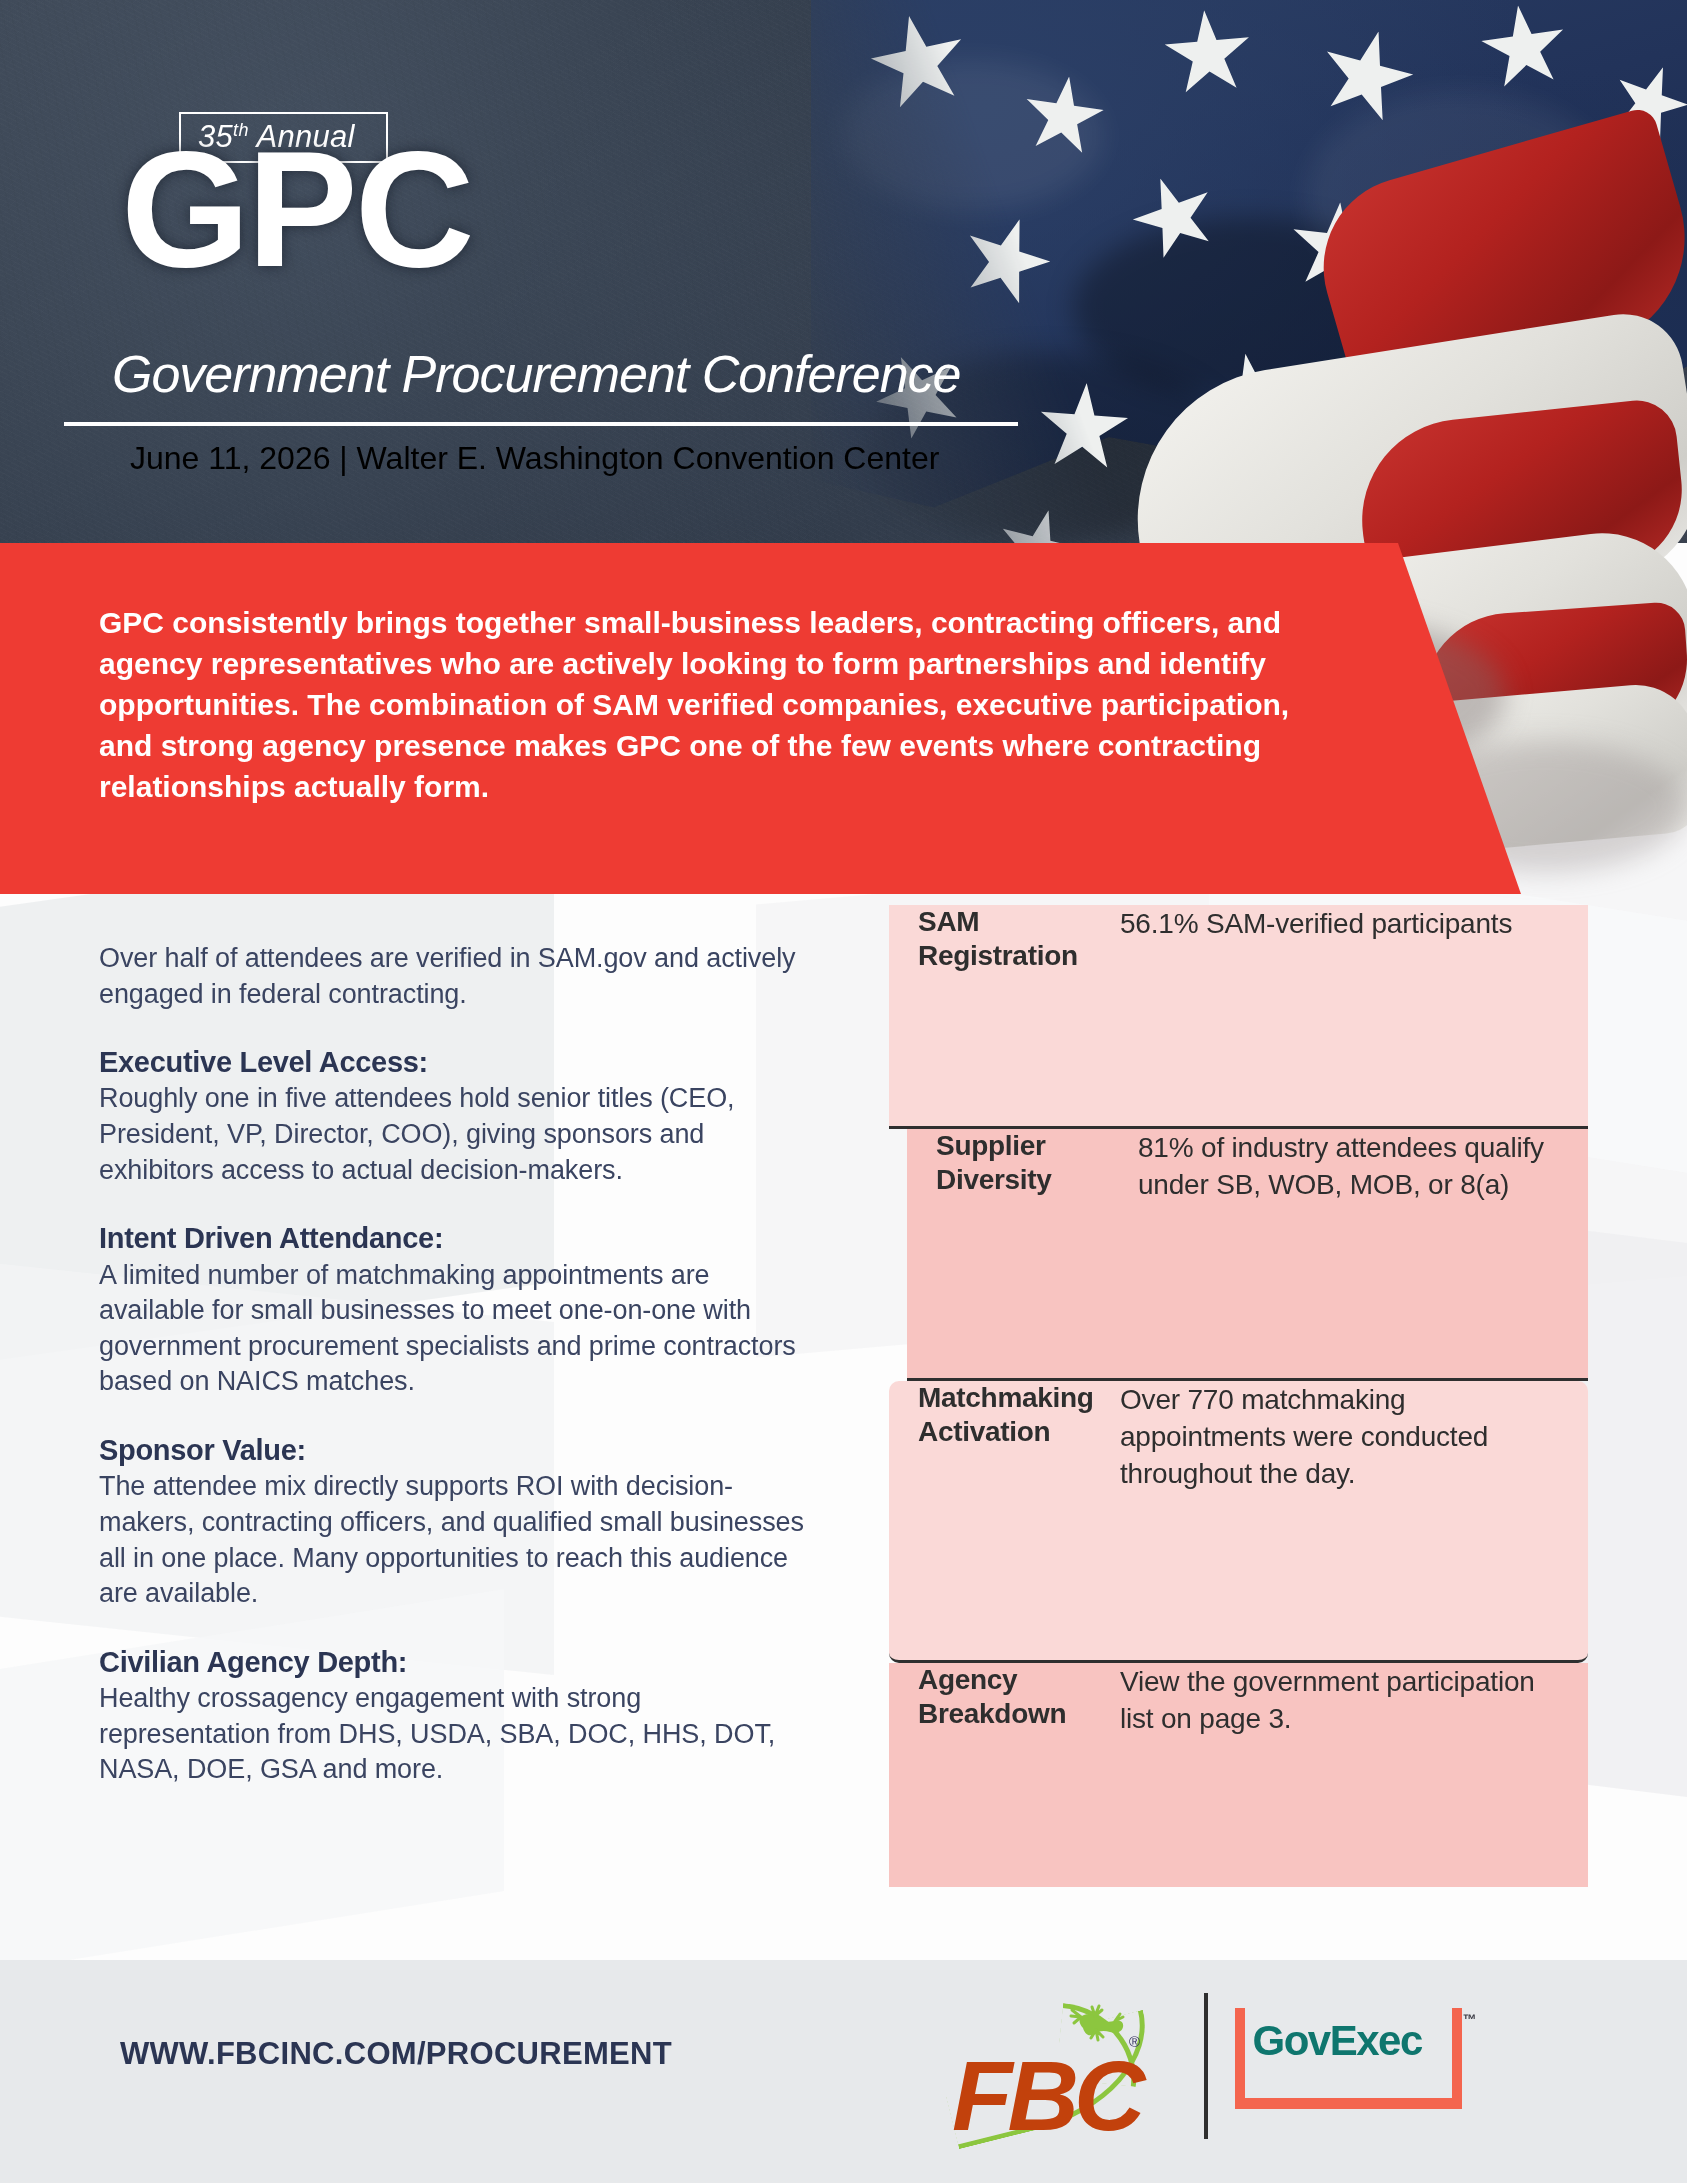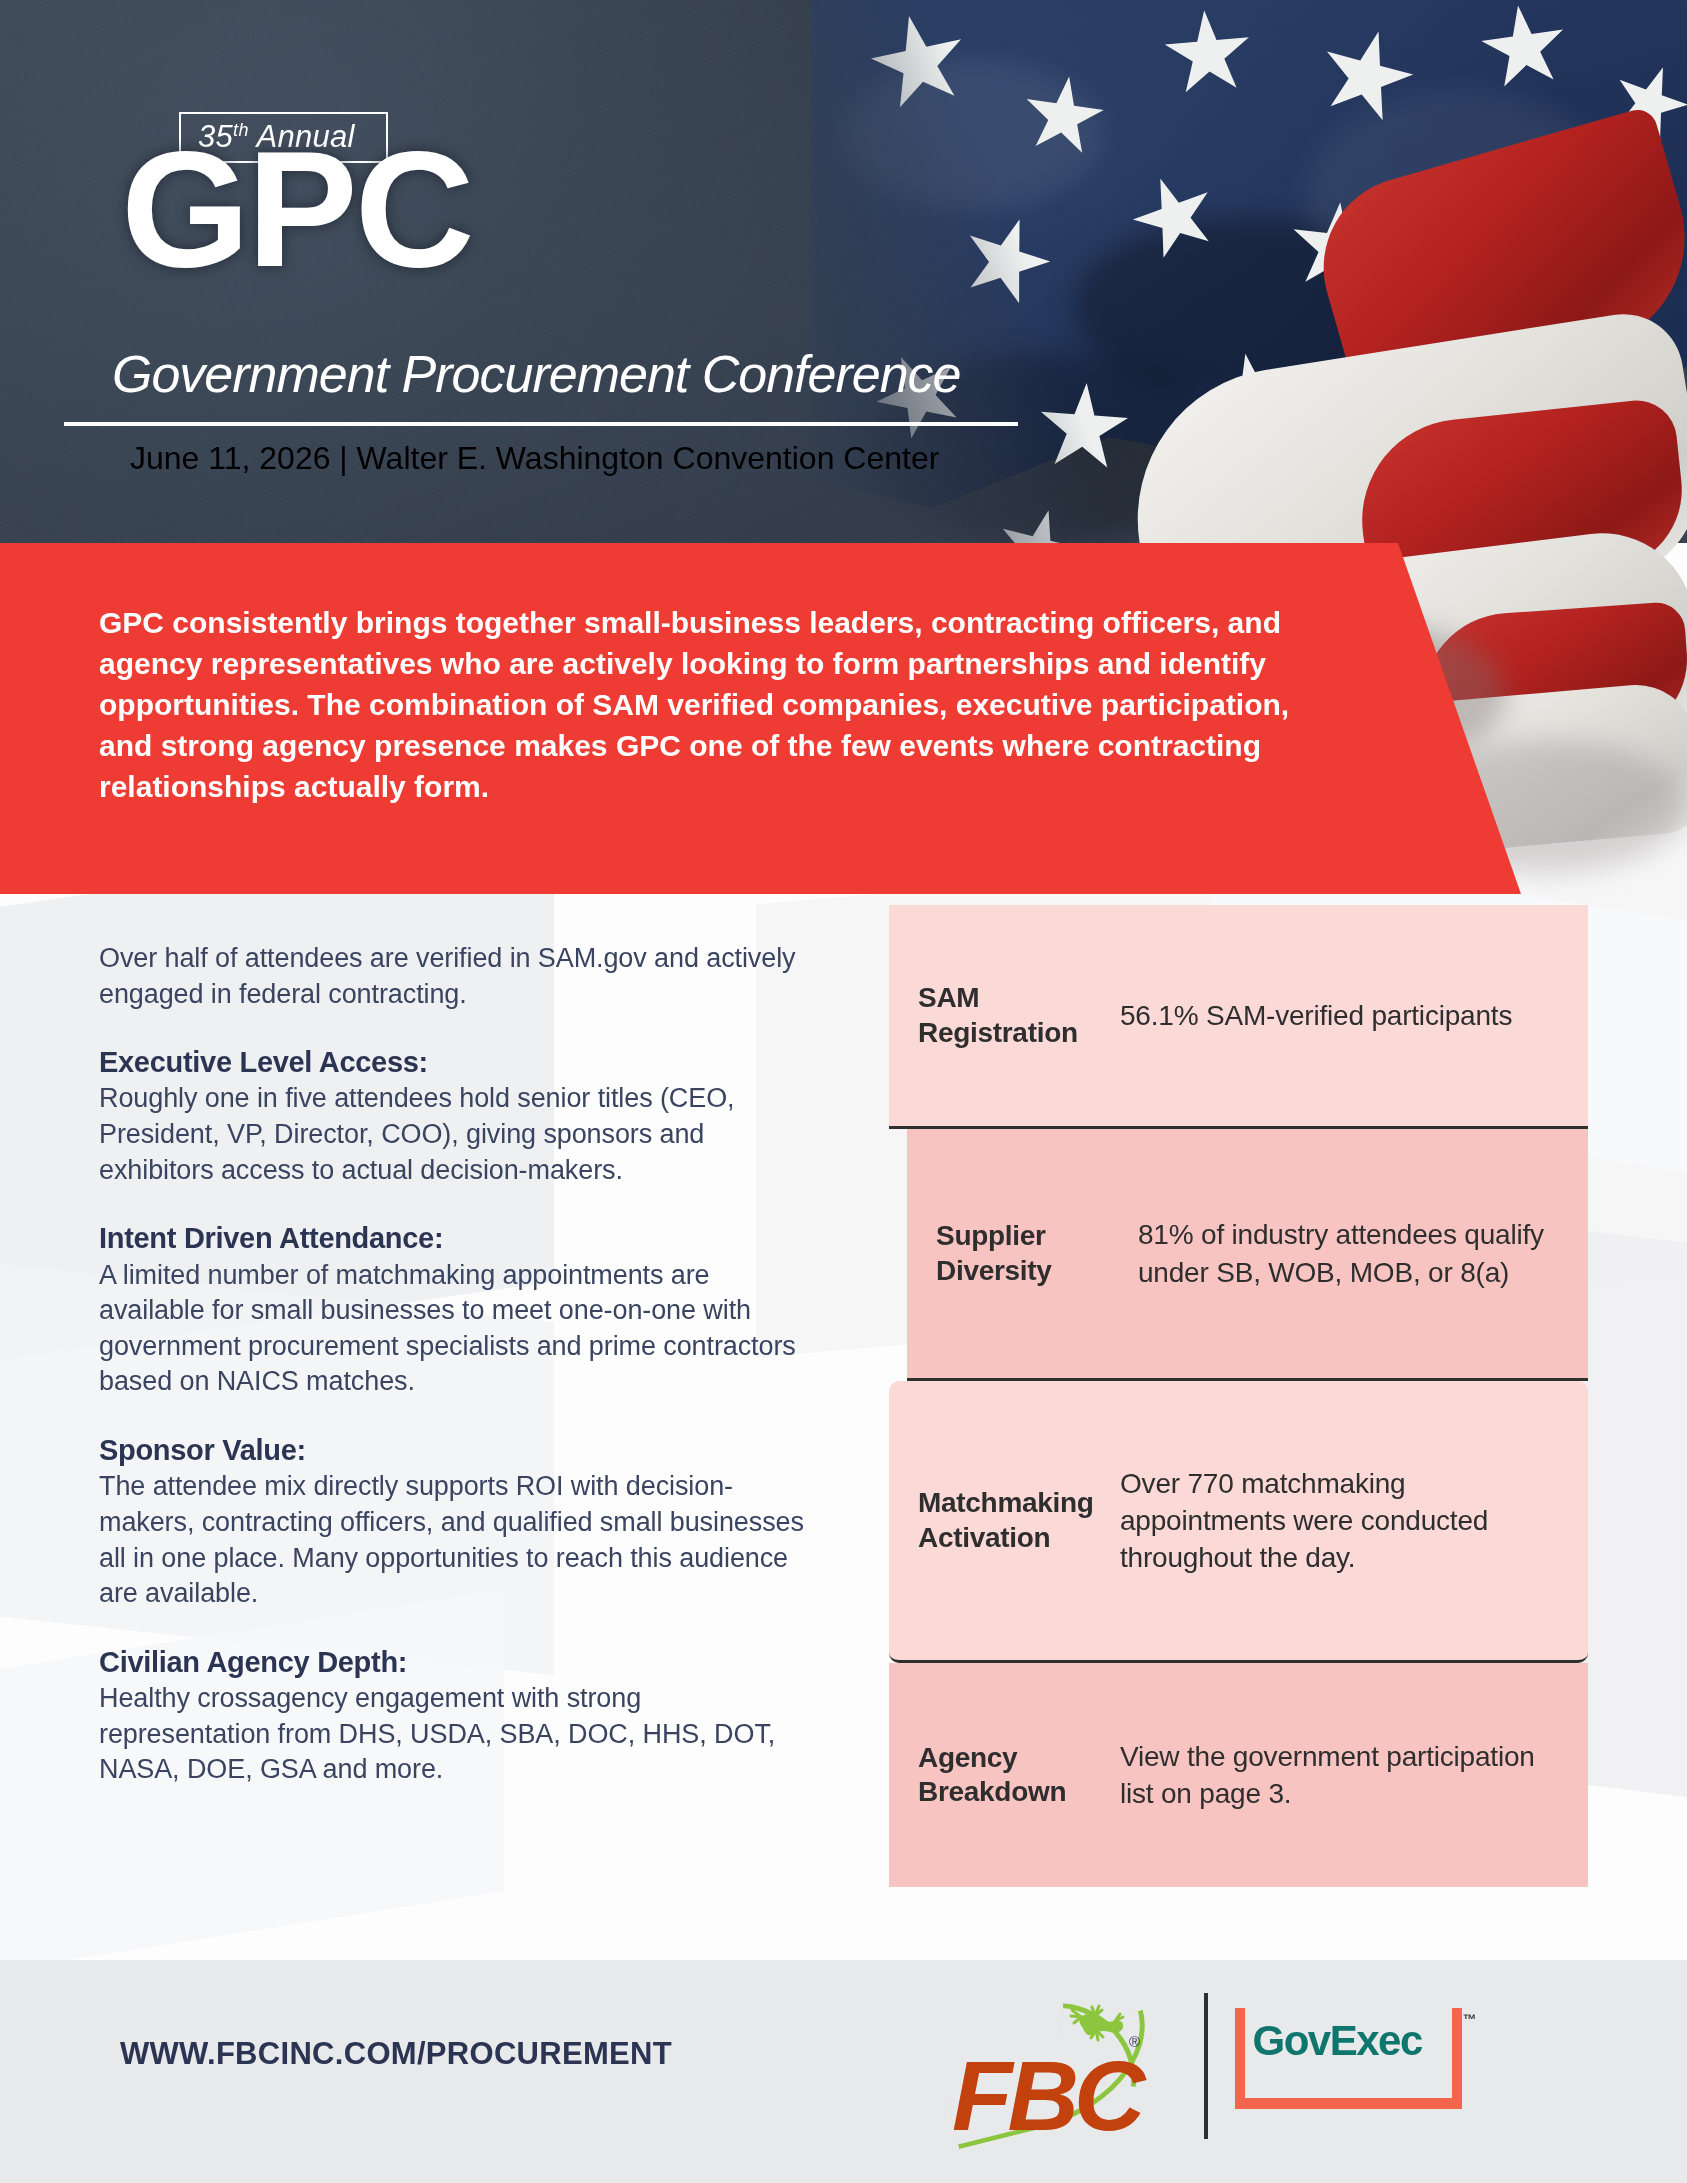--- a/index.html
+++ b/index.html
@@ -147,21 +147,21 @@
     font-weight:400; font-size:27px; color:#3a4461; line-height:1.32; letter-spacing:-0.1px;
     margin-top:2px;
   }
 
   
   .stat-table{
     position:absolute; left:889px; top:11px; width:699px;
     border-top:0; z-index:6;
   }
   .srow{
-    display:flex; align-items:center;
+    display:flex; 
     border-bottom:3.5px solid #2f2f2f;
     padding:0 28px 0 29px;
   }
   .srow:last-child{ border-bottom:none; }
   .srow.alt-a{ background:#fad9d7; }
   .srow.alt-b{ background:#f8c4c1; }
   .r1{ height:224px; }
   .r2{ height:252px;margin-left:18px; }
   .r3{ height:282px;border-radius:10px; }
   .r4{ height:224px; }

